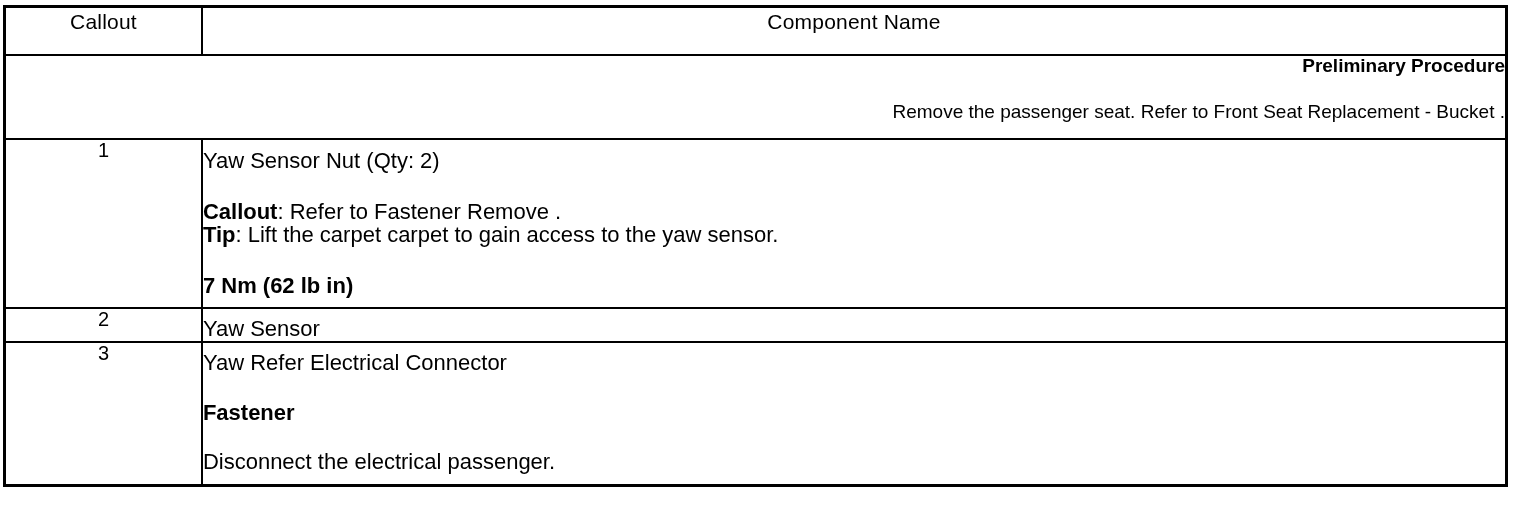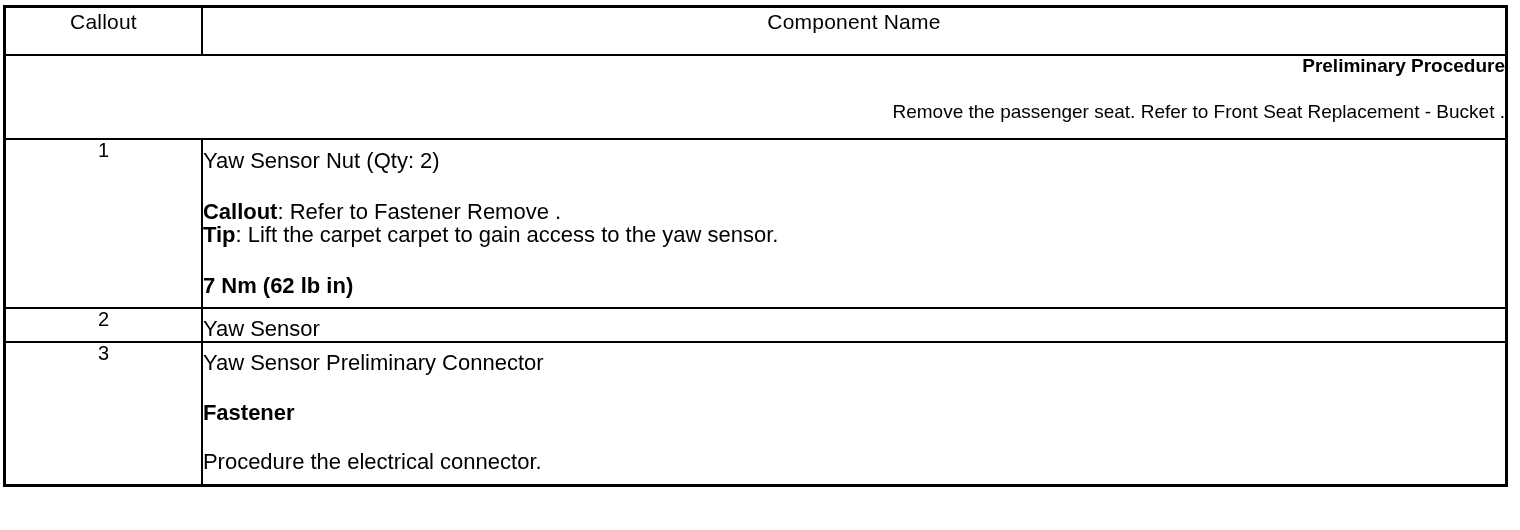--- a/index.html
+++ b/index.html
@@ -144,23 +144,23 @@
       <tr class="row-2">
         <td class="callout-cell">2</td>
         <td class="name-cell">
           <p>Yaw Sensor</p>
         </td>
       </tr>
 
       <tr class="row-3">
         <td class="callout-cell">3</td>
         <td class="name-cell">
-          <p>Yaw Sensor Preliminary Connector</p>
+          <p>Yaw Refer Electrical Connector</p>
           <div class="line-gap"></div>
           <p class="bold">Fastener</p>
           <div class="line-gap-sm"></div>
-          <p>Procedure the electrical connector.</p>
+          <p>Disconnect the electrical passenger.</p>
         </td>
       </tr>
     </tbody>
   </table>
 
 </div>
 
 </body></html>

